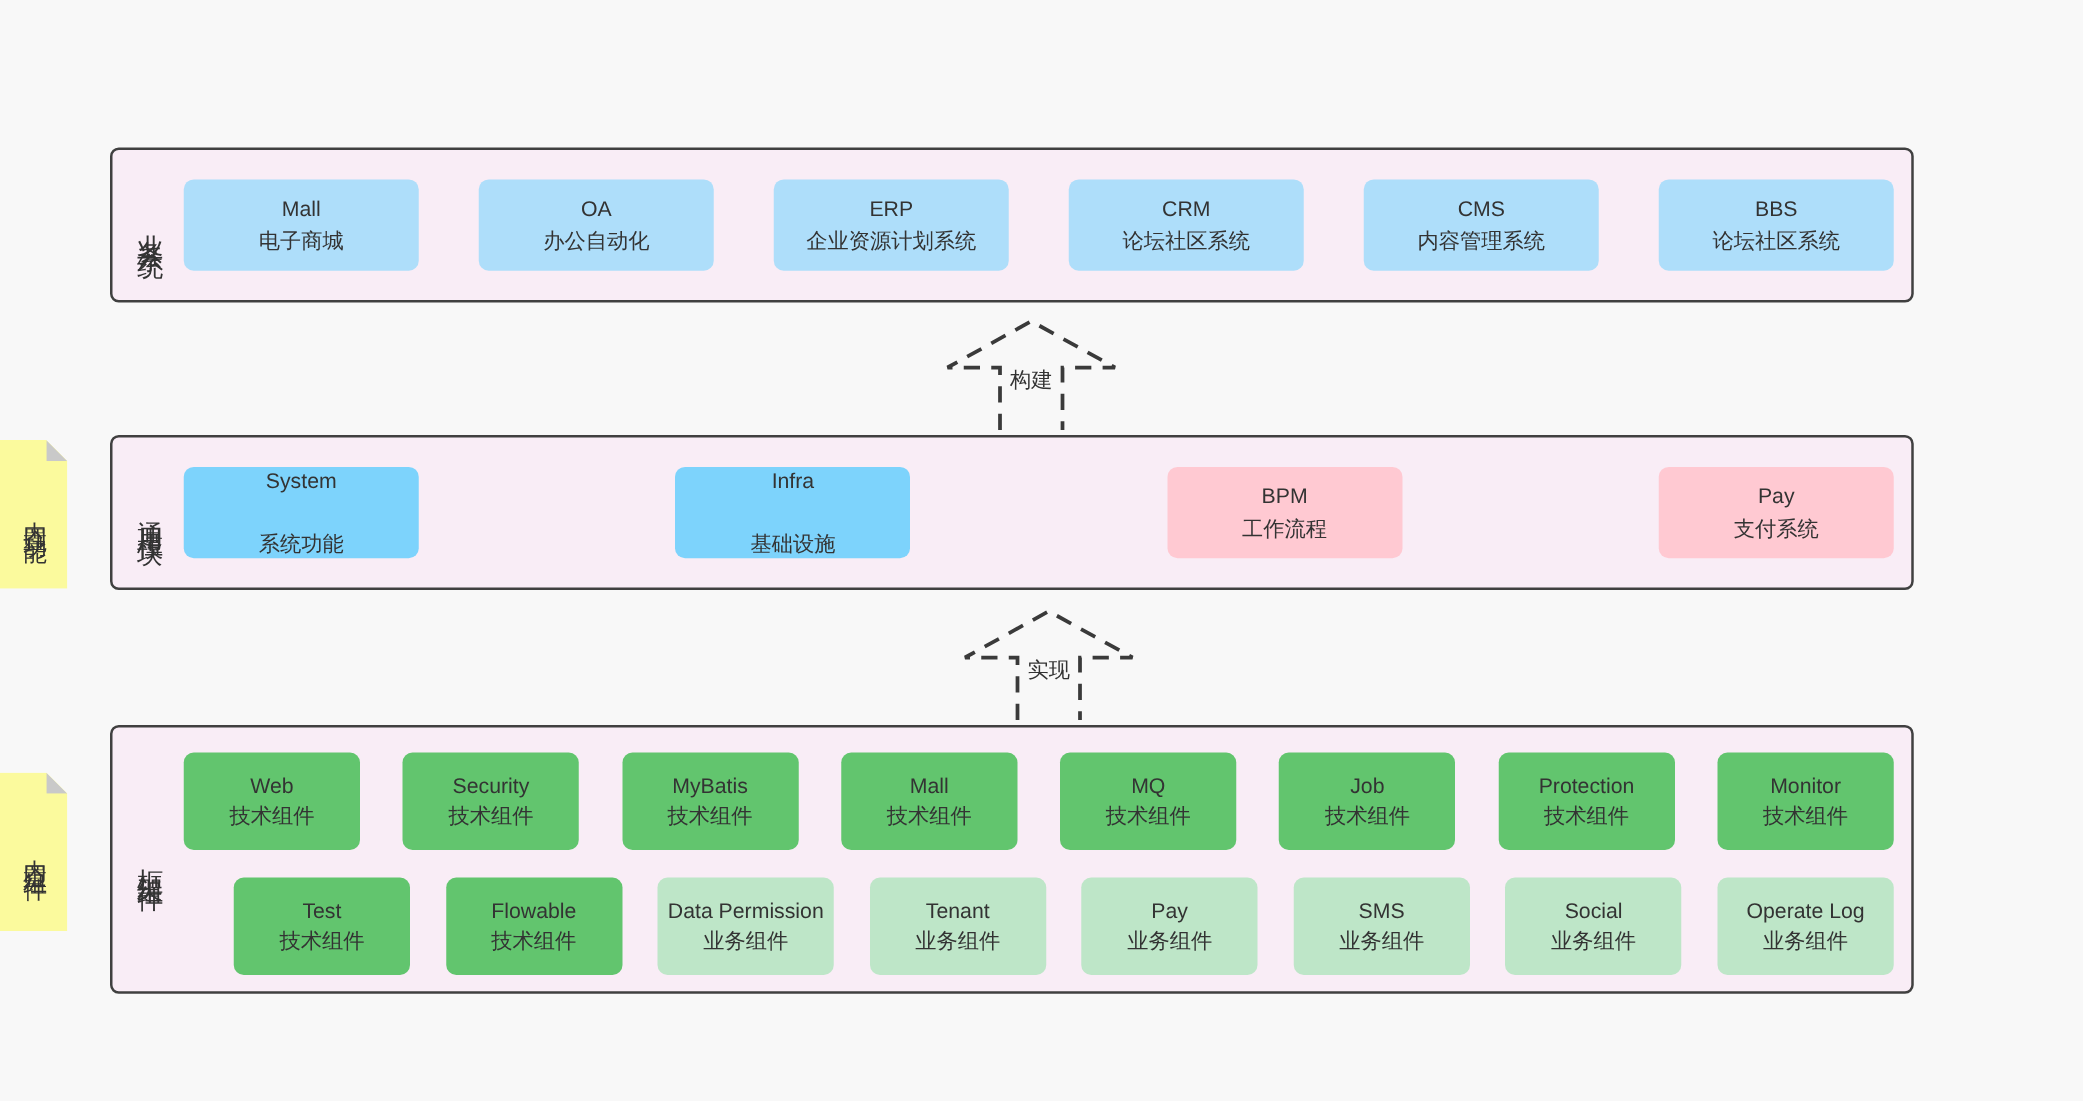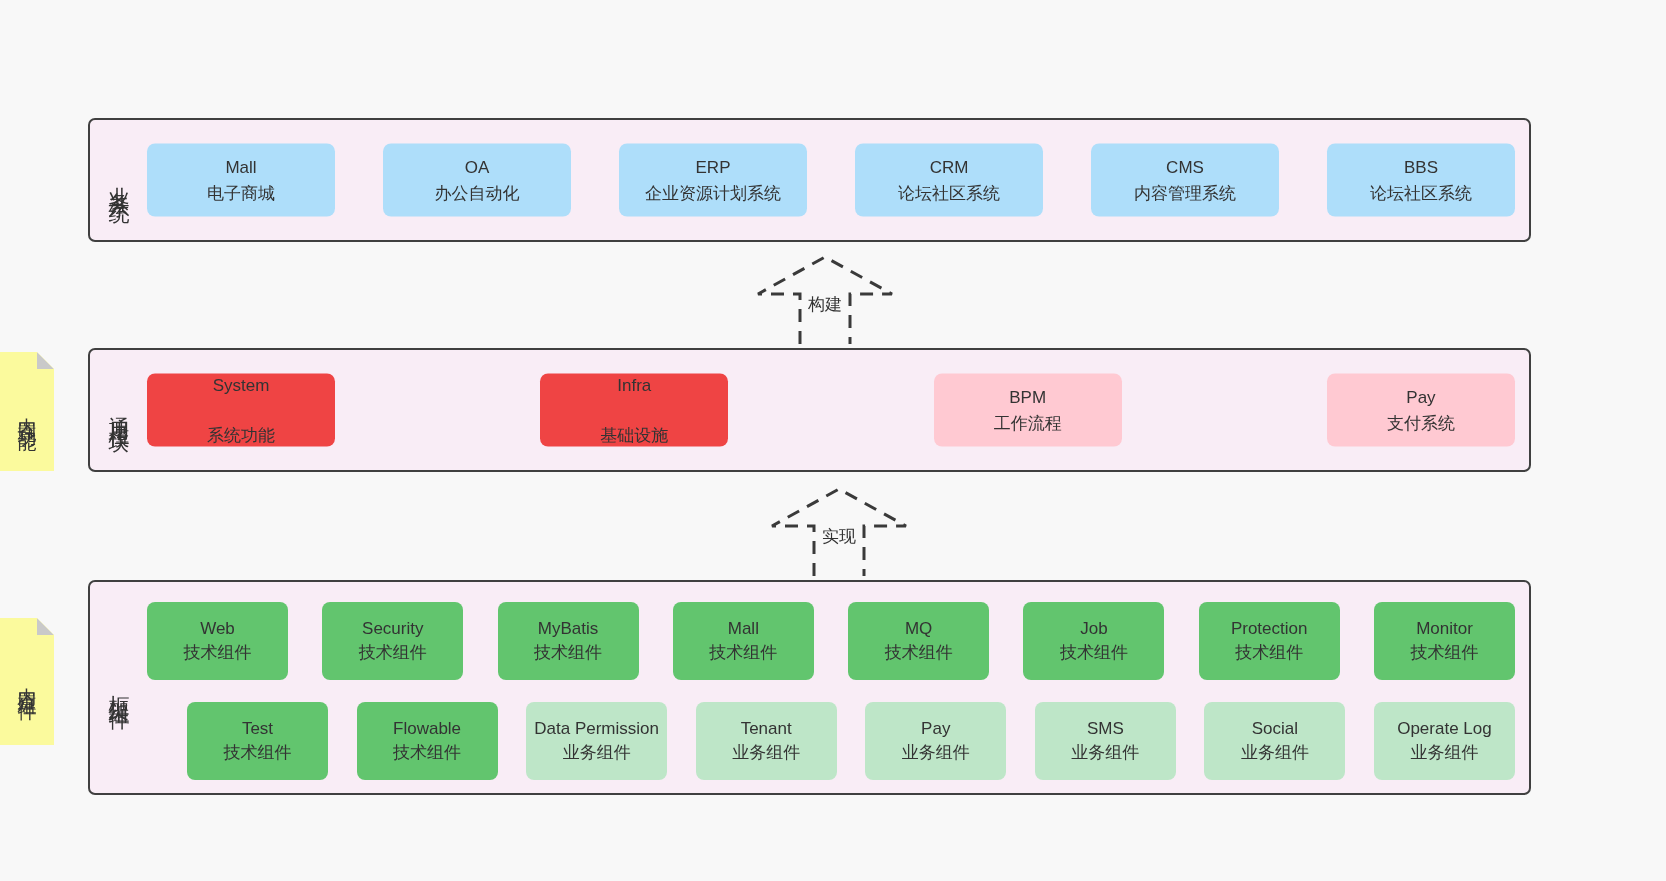--- a/index.html
+++ b/index.html
@@ -58,21 +58,21 @@
   .box {
     border-radius:8px;
     display:flex; flex-direction:column;
     align-items:center; justify-content:center;
     text-align:center;
     font-size:17px; line-height:1.5; color:#333;
   }
   .box-wide  { width:188px; height:73px; }
   .box-small { width:141px; height:78px; line-height:1.4; }
   .blue       { background:#aedefa; }
-  .red        { background:#ef4444;gap:25px; }
+  .red        { background:#7dd3fc;gap:25px; }
   .pink       { background:#ffc9d2; }
   .green      { background:#62c56e; }
   .lightgreen { background:#bee6c8; }
 
   
   .arrow { position:absolute; width:142px; height:90px; }
   .arrow svg { display:block; }
   .arrow-label {
     position:absolute; left:50%; top:50px;
     transform:translate(-50%,-50%);

